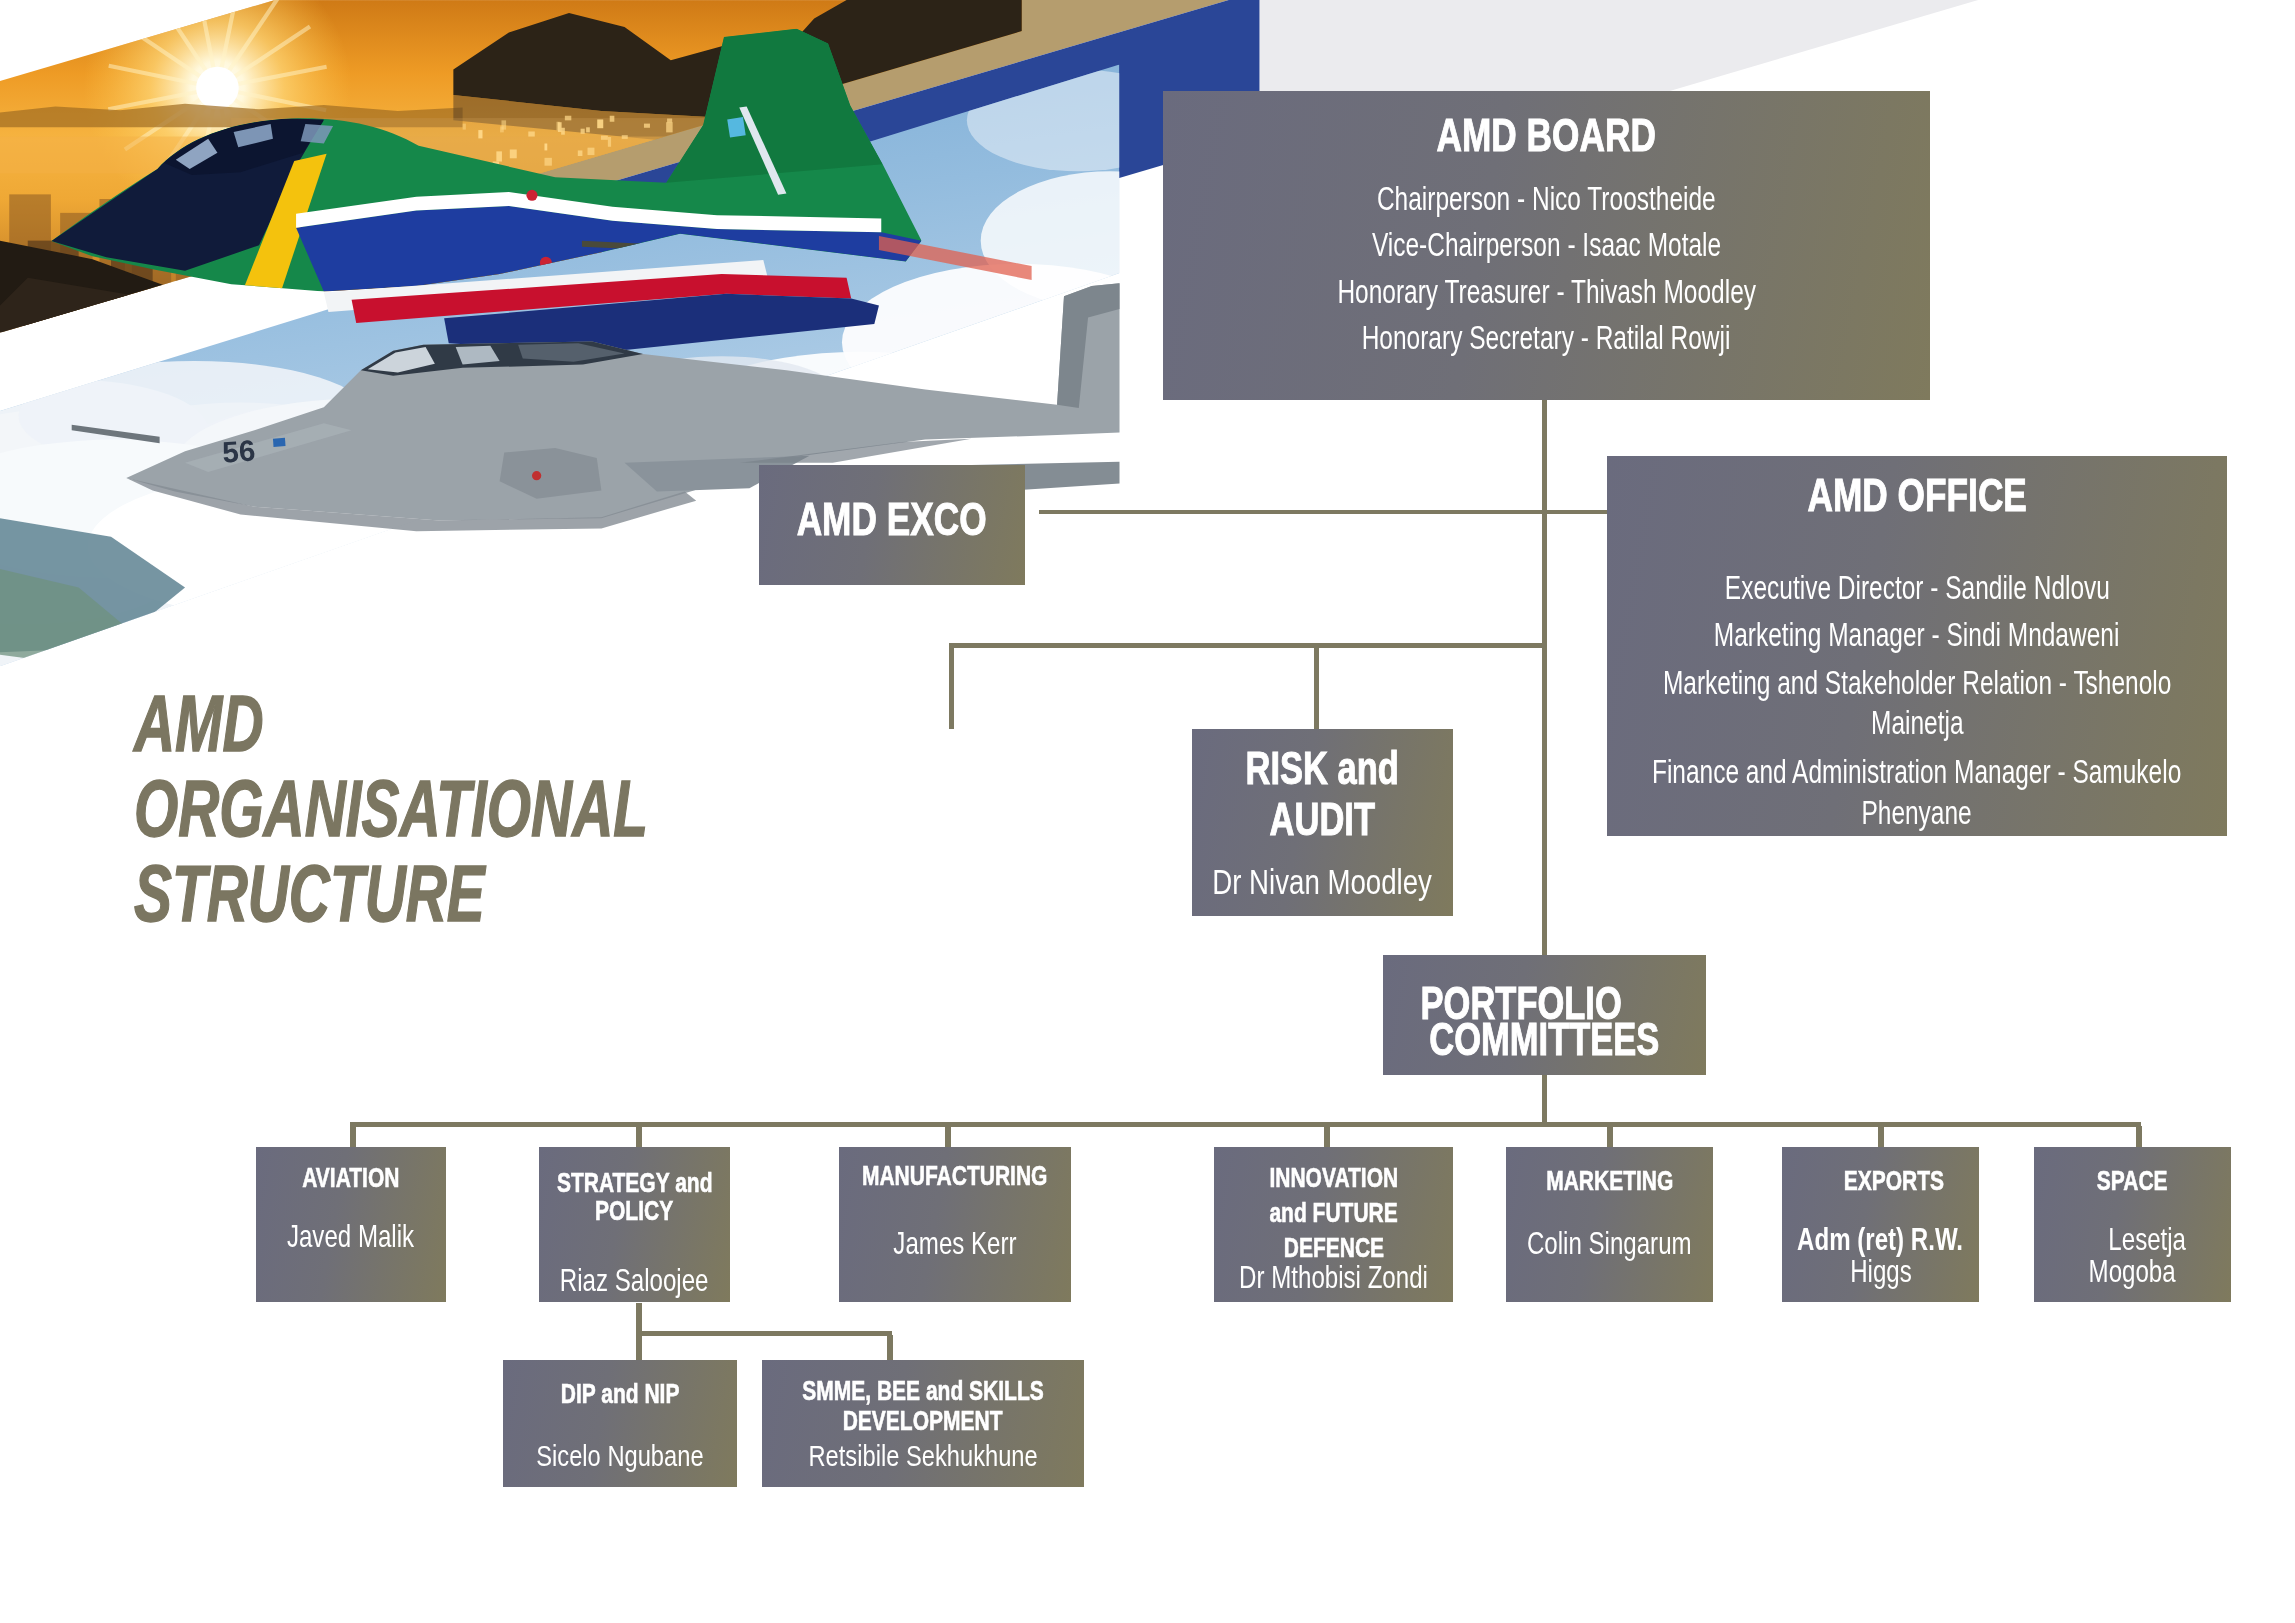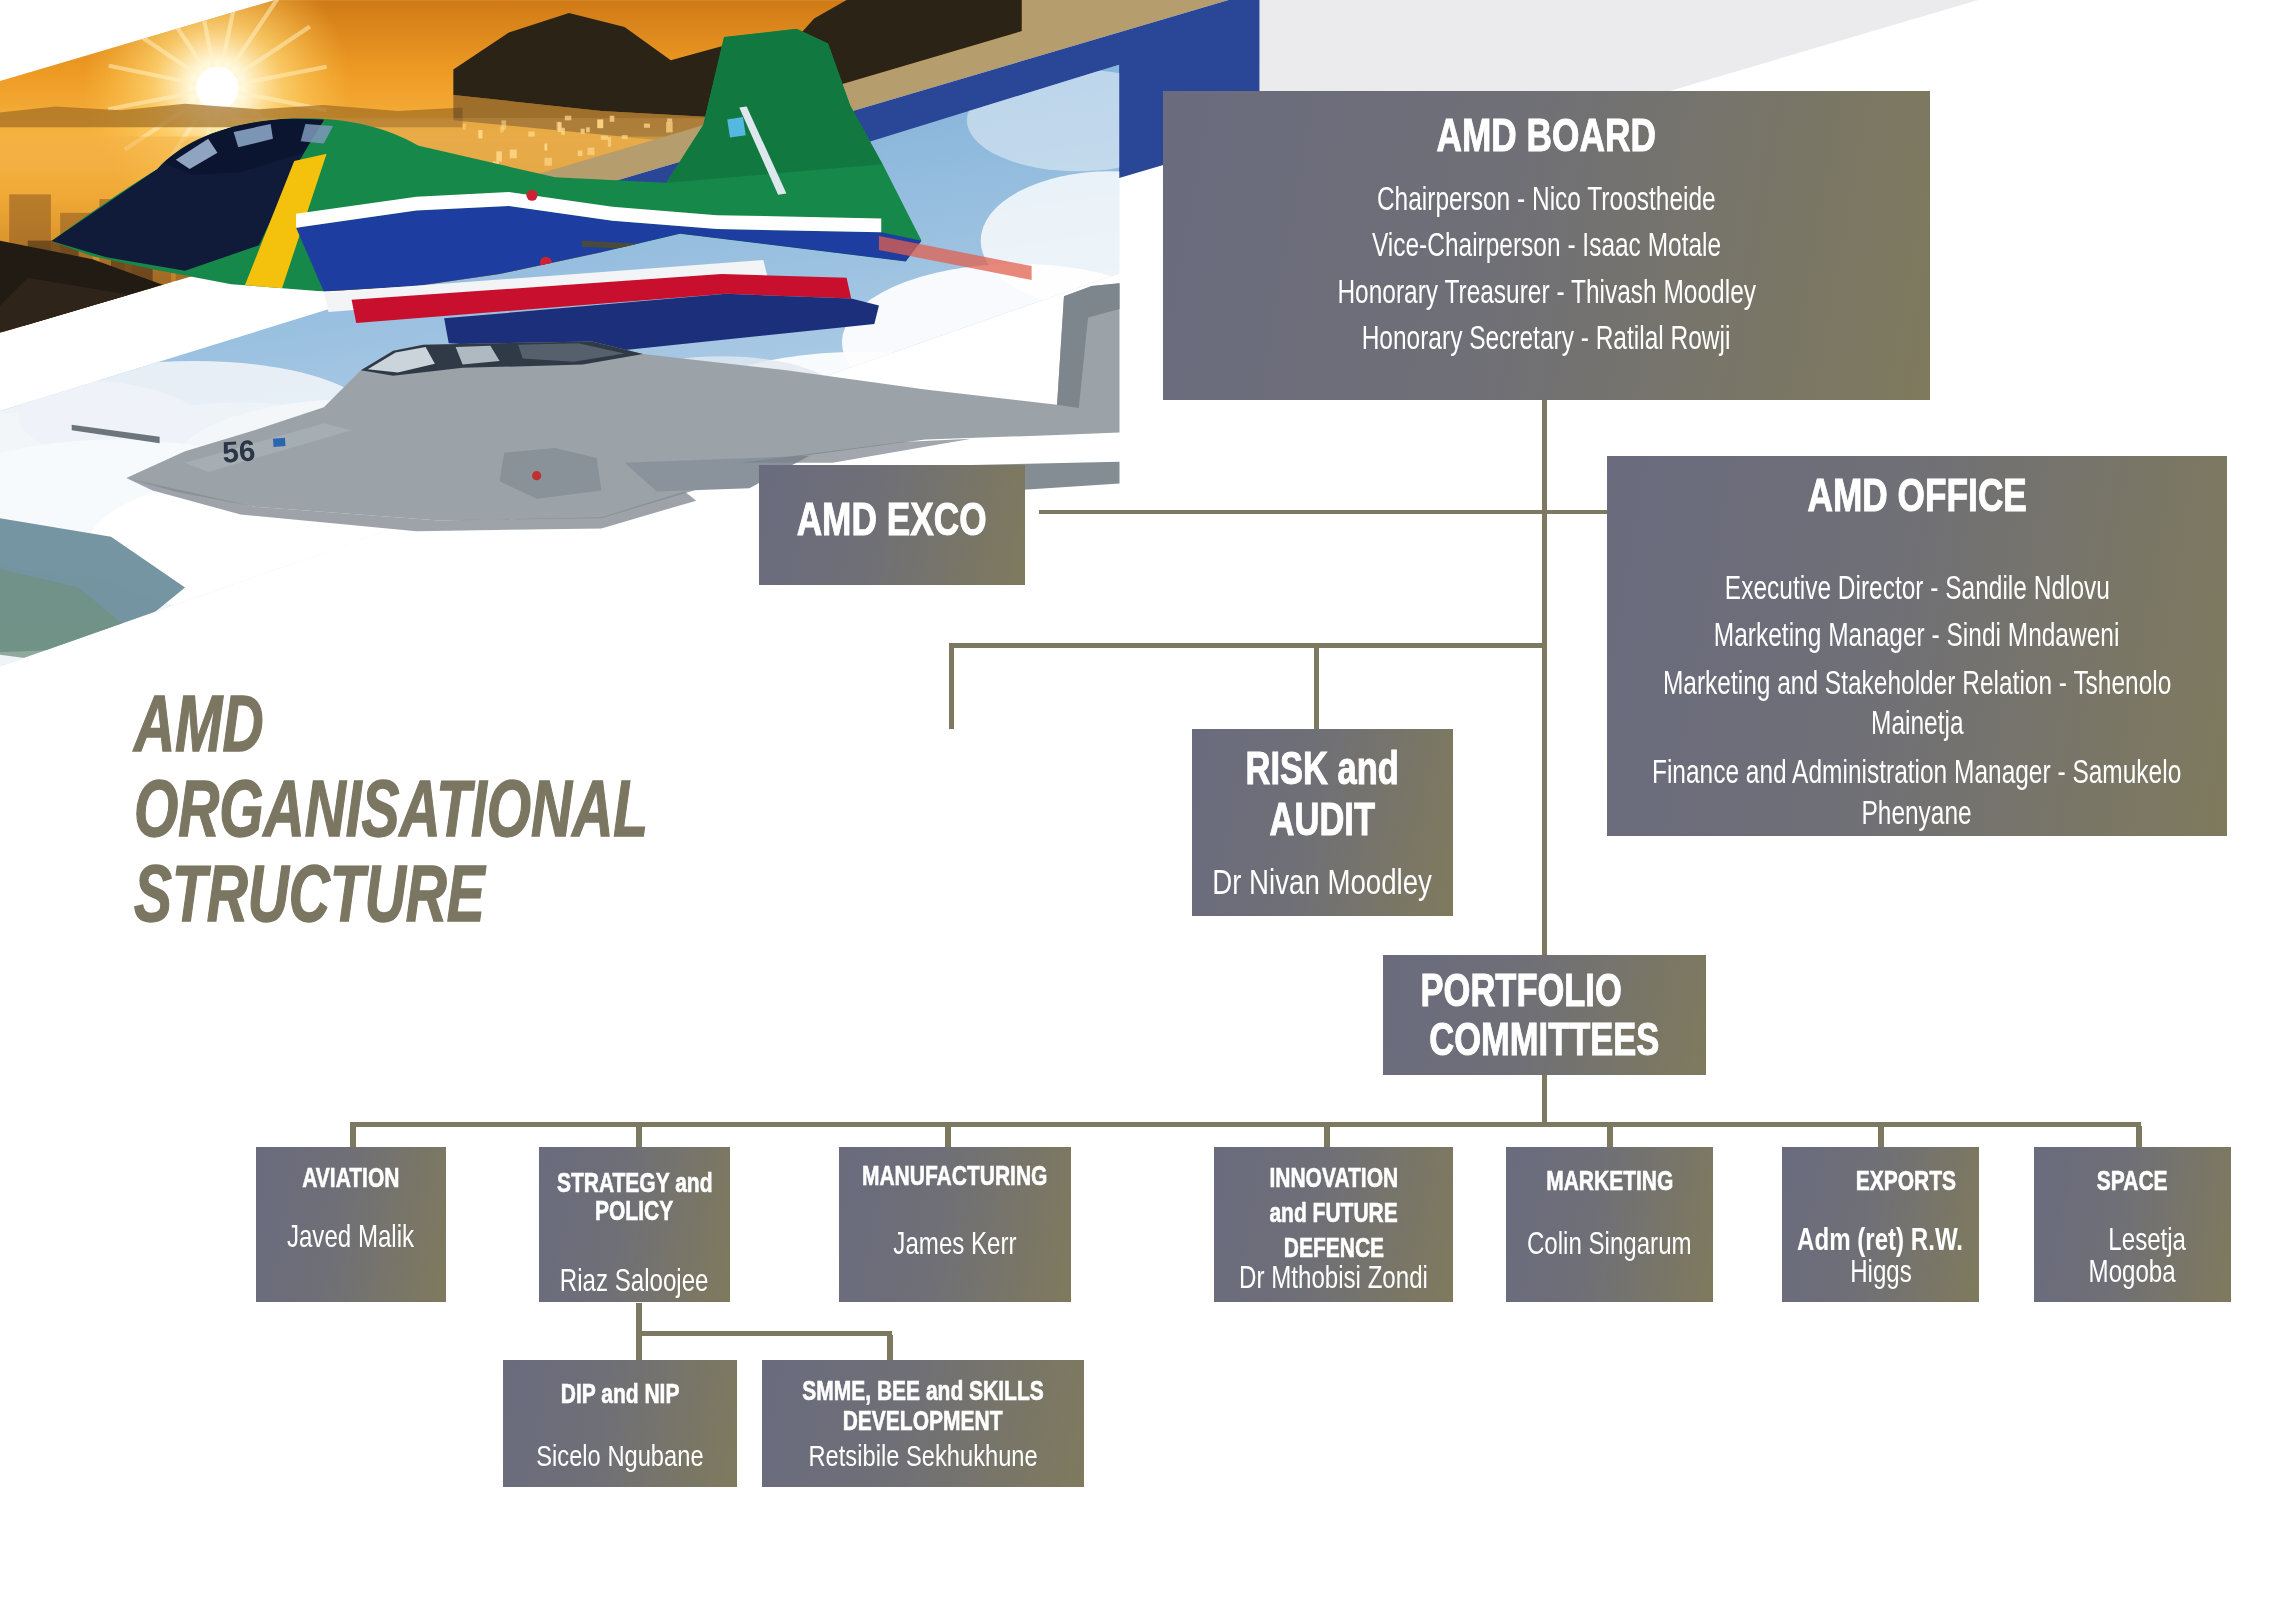--- a/index.html
+++ b/index.html
@@ -281,21 +281,21 @@
     </div>
     <div class="box" style="left:759px;top:465px;width:266px;height:120px">
       <div class="ln" style="left:0px;top:29.5px;width:266px;font-size:47px;font-weight:700;-webkit-text-stroke:1px #fff;"><i style="transform:scaleX(0.75)">AMD EXCO</i></div>
     </div>
     <div class="box" style="left:1192px;top:729px;width:261px;height:187px">
       <div class="ln" style="left:0px;top:16px;width:261px;font-size:46px;font-weight:700;-webkit-text-stroke:1px #fff;"><i style="transform:scaleX(0.75)">RISK and</i></div>
       <div class="ln" style="left:0px;top:67px;width:261px;font-size:46px;font-weight:700;-webkit-text-stroke:1px #fff;"><i style="transform:scaleX(0.75)">AUDIT</i></div>
       <div class="ln" style="left:0px;top:135px;width:261px;font-size:35px;font-weight:400;"><i style="transform:scaleX(0.79)">Dr Nivan Moodley</i></div>
     </div>
     <div class="box" style="left:1383px;top:955px;width:323px;height:120px">
-      <div class="ln" style="left:0px;top:12px;width:276px;font-size:46px;font-weight:700;-webkit-text-stroke:1px #fff;"><i style="transform:scaleX(0.75)">PORTFOLIO</i></div>
+      <div class="ln" style="left:0px;top:25px;width:276px;font-size:46px;font-weight:700;-webkit-text-stroke:1px #fff;"><i style="transform:scaleX(0.75)">PORTFOLIO</i></div>
       <div class="ln" style="left:0px;top:61px;width:323px;font-size:46px;font-weight:700;-webkit-text-stroke:1px #fff;"><i style="transform:scaleX(0.75)">COMMITTEES</i></div>
     </div>
     <div class="box" style="left:256px;top:1147px;width:190px;height:155px">
       <div class="ln" style="left:0px;top:17px;width:190px;font-size:28px;font-weight:700;-webkit-text-stroke:0.6px #fff;"><i style="transform:scaleX(0.75)">AVIATION</i></div>
       <div class="ln" style="left:0px;top:74px;width:190px;font-size:30.5px;font-weight:400;"><i style="transform:scaleX(0.79)">Javed Malik</i></div>
     </div>
     <div class="box" style="left:539px;top:1147px;width:191px;height:155px">
       <div class="ln" style="left:0px;top:22px;width:191px;font-size:28px;font-weight:700;-webkit-text-stroke:0.6px #fff;"><i style="transform:scaleX(0.75)">STRATEGY and</i></div>
       <div class="ln" style="left:0px;top:50px;width:191px;font-size:28px;font-weight:700;-webkit-text-stroke:0.6px #fff;"><i style="transform:scaleX(0.75)">POLICY</i></div>
       <div class="ln" style="left:0px;top:118px;width:191px;font-size:30.5px;font-weight:400;"><i style="transform:scaleX(0.79)">Riaz Saloojee</i></div>
@@ -308,21 +308,21 @@
     </div>
     <div class="box" style="left:839px;top:1147px;width:232px;height:155px">
       <div class="ln" style="left:0px;top:15.3px;width:232px;font-size:28px;font-weight:700;-webkit-text-stroke:0.6px #fff;"><i style="transform:scaleX(0.75)">MANUFACTURING</i></div>
       <div class="ln" style="left:0px;top:81px;width:232px;font-size:30.5px;font-weight:400;"><i style="transform:scaleX(0.79)">James Kerr</i></div>
     </div>
     <div class="box" style="left:1506px;top:1147px;width:207px;height:155px">
       <div class="ln" style="left:0px;top:20px;width:207px;font-size:28px;font-weight:700;-webkit-text-stroke:0.6px #fff;"><i style="transform:scaleX(0.75)">MARKETING</i></div>
       <div class="ln" style="left:0px;top:81px;width:207px;font-size:30.5px;font-weight:400;"><i style="transform:scaleX(0.79)">Colin Singarum</i></div>
     </div>
     <div class="box" style="left:1782px;top:1147px;width:197px;height:155px">
-      <div class="ln" style="left:0px;top:20px;width:224px;font-size:28px;font-weight:700;padding-left:12px;-webkit-text-stroke:0.6px #fff;"><i style="transform:scaleX(0.75)">EXPORTS</i></div>
+      <div class="ln" style="left:0px;top:20px;width:224px;font-size:28px;font-weight:700;-webkit-text-stroke:0.6px #fff;"><i style="transform:scaleX(0.75)">EXPORTS</i></div>
       <div class="ln" style="left:0px;top:77px;width:197px;font-size:30.5px;font-weight:700;"><i style="transform:scaleX(0.79)">Adm (ret) R.W.</i></div>
       <div class="ln" style="left:0px;top:109px;width:197px;font-size:30.5px;font-weight:400;"><i style="transform:scaleX(0.79)">Higgs</i></div>
     </div>
     <div class="box" style="left:2034px;top:1147px;width:197px;height:155px">
       <div class="ln" style="left:0px;top:20px;width:197px;font-size:28px;font-weight:700;-webkit-text-stroke:0.6px #fff;"><i style="transform:scaleX(0.75)">SPACE</i></div>
       <div class="ln" style="left:0px;top:77px;width:226px;font-size:30.5px;font-weight:400;text-align:right;"><i style="transform:scaleX(0.79)">Lesetja</i></div>
       <div class="ln" style="left:0px;top:109px;width:197px;font-size:30.5px;font-weight:400;"><i style="transform:scaleX(0.79)">Mogoba</i></div>
     </div>
     <div class="box" style="left:503px;top:1360px;width:234px;height:127px">
       <div class="ln" style="left:0px;top:19.6px;width:234px;font-size:28px;font-weight:700;-webkit-text-stroke:0.6px #fff;"><i style="transform:scaleX(0.75)">DIP and NIP</i></div>

